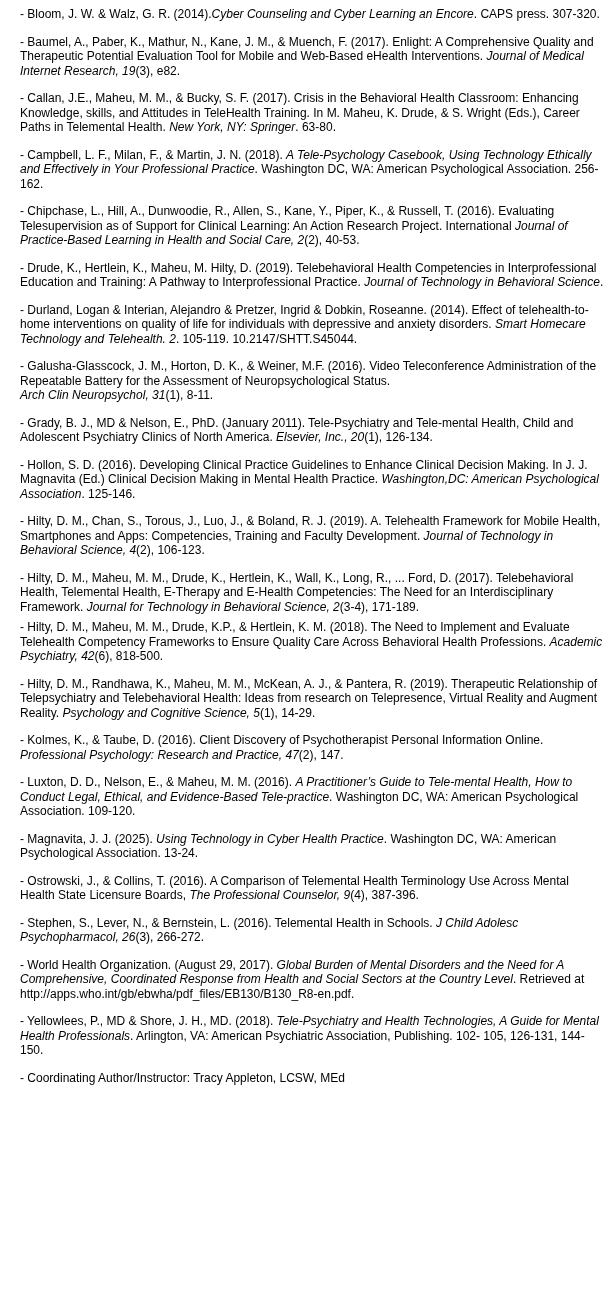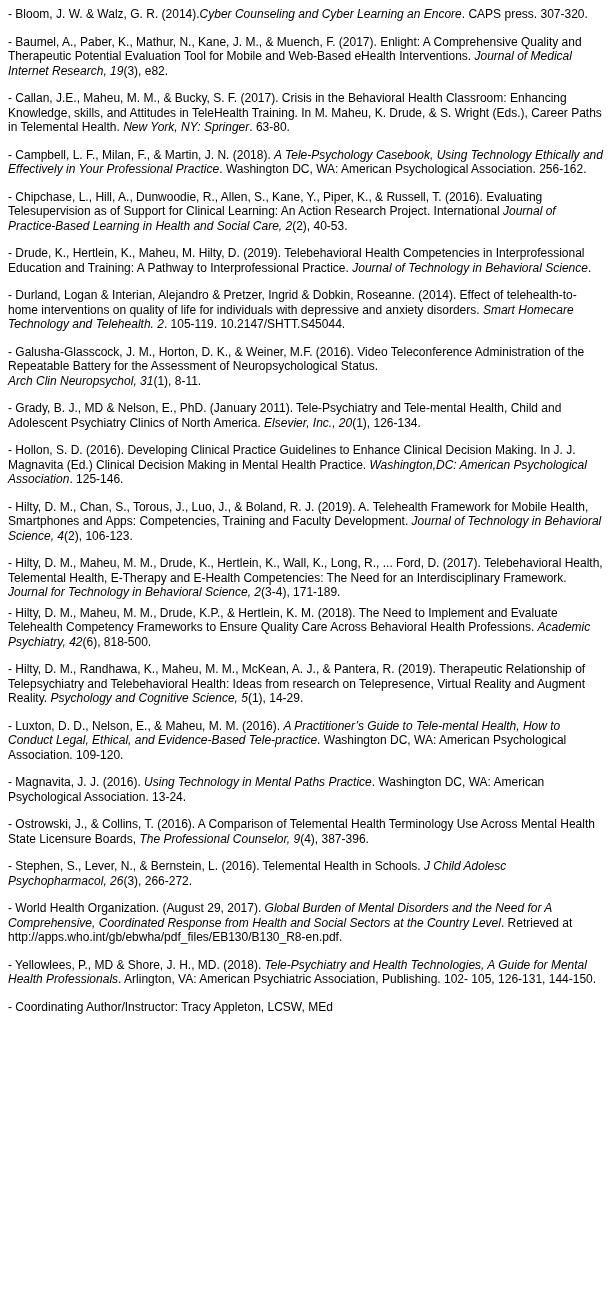--- a/index.html
+++ b/index.html
@@ -9,20 +9,21 @@
     background: #ffffff;
     color: #000000;
     font-family: "Liberation Sans", "DejaVu Sans", sans-serif;
     font-size: 12px;
     line-height: 14.5px;
     box-sizing: border-box;
     overflow: hidden;
   }
   .page {
     padding: 7px 8px 0 8px;
+    margin-left: 12px;
   }
   p.reference {
     margin: 0 0 13px 0;
     text-align: left;
     word-spacing: 0;
   }
   p.reference.tight {
     margin-bottom: 6px;
   }
   .it { font-style: italic; }
@@ -39,21 +40,22 @@
       <p class="reference"><span>- Chipchase, L., Hill, A., Dunwoodie, R., Allen, S., Kane, Y., Piper, K., &amp; Russell, T. (2016). Evaluating Telesupervision as of Support for Clinical Learning: An Action Research Project. International </span><span class="it">Journal of Practice-Based Learning in Health and Social Care, 2</span><span>(2), 40-53.</span></p>
       <p class="reference"><span>- Drude, K., Hertlein, K., Maheu, M. Hilty, D. (2019). Telebehavioral Health Competencies in Interprofessional Education and Training: A Pathway to Interprofessional Practice. </span><span class="it">Journal of Technology in Behavioral Science</span><span>.</span></p>
       <p class="reference"><span>- Durland, Logan &amp; Interian, Alejandro &amp; Pretzer, Ingrid &amp; Dobkin, Roseanne. (2014). Effect of telehealth-to-home interventions on quality of life for individuals with depressive and anxiety disorders. </span><span class="it">Smart Homecare Technology and Telehealth. 2</span><span>. 105-119. 10.2147/SHTT.S45044.</span></p>
       <p class="reference"><span>- Galusha-Glasscock, J. M., Horton, D. K., &amp; Weiner, M.F. (2016). Video Teleconference Administration of the Repeatable Battery for the Assessment of Neuropsychological Status.</span><br><span class="it">Arch Clin Neuropsychol, 31</span><span>(1), 8-11.</span></p>
       <p class="reference"><span>- Grady, B. J., MD &amp; Nelson, E., PhD. (January 2011). Tele-Psychiatry and Tele-mental Health, Child and Adolescent Psychiatry Clinics of North America. </span><span class="it">Elsevier, Inc., 20</span><span>(1), 126-134.</span></p>
       <p class="reference"><span>- Hollon, S. D. (2016). Developing Clinical Practice Guidelines to Enhance Clinical Decision Making. In J. J. Magnavita (Ed.) Clinical Decision Making in Mental Health Practice. </span><span class="it">Washington,DC: American Psychological Association</span><span>. 125-146.</span></p>
       <p class="reference"><span>- Hilty, D. M., Chan, S., Torous, J., Luo, J., &amp; Boland, R. J. (2019). A. Telehealth Framework for Mobile Health, Smartphones and Apps: Competencies, Training and Faculty Development. </span><span class="it">Journal of Technology in Behavioral Science, 4</span><span>(2), 106-123.</span></p>
       <p class="reference tight"><span>- Hilty, D. M., Maheu, M. M., Drude, K., Hertlein, K., Wall, K., Long, R., ... Ford, D. (2017). Telebehavioral Health, Telemental Health, E-Therapy and E-Health Competencies: The Need for an Interdisciplinary Framework. </span><span class="it">Journal for Technology in Behavioral Science, 2</span><span>(3-4), 171-189.</span></p>
       <p class="reference"><span>- Hilty, D. M., Maheu, M. M., Drude, K.P., &amp; Hertlein, K. M. (2018). The Need to Implement and Evaluate Telehealth Competency Frameworks to Ensure Quality Care Across Behavioral Health Professions. </span><span class="it">Academic Psychiatry, 42</span><span>(6), 818-500.</span></p>
       <p class="reference"><span>- Hilty, D. M., Randhawa, K., Maheu, M. M., McKean, A. J., &amp; Pantera, R. (2019). Therapeutic Relationship of Telepsychiatry and Telebehavioral Health: Ideas from research on Telepresence, Virtual Reality and Augment Reality. </span><span class="it">Psychology and Cognitive Science, 5</span><span>(1), 14-29.</span></p>
+      <p class="reference"><span>- Kolmes, K., &amp; Taube, D. (2016). Client Discovery of Psychotherapist Personal Information Online. </span><span class="it">Professional Psychology: Research and Practice, 47</span><span>(2), 147.</span></p>
       <p class="reference"><span>- Luxton, D. D., Nelson, E., &amp; Maheu, M. M. (2016). </span><span class="it">A Practitioner’s Guide to Tele-mental Health, How to Conduct Legal, Ethical, and Evidence-Based Tele-practice</span><span>. Washington DC, WA: American Psychological Association. 109-120.</span></p>
-      <p class="reference"><span>- Magnavita, J. J. (2016). </span><span class="it">Using Technology in Mental Paths Practice</span><span>. Washington DC, WA: American Psychological Association. 13-24.</span></p>
+      <p class="reference"><span>- Magnavita, J. J. (2025). </span><span class="it">Using Technology in Cyber Health Practice</span><span>. Washington DC, WA: American Psychological Association. 13-24.</span></p>
       <p class="reference"><span>- Ostrowski, J., &amp; Collins, T. (2016). A Comparison of Telemental Health Terminology Use Across Mental Health State Licensure Boards, </span><span class="it">The Professional Counselor, 9</span><span>(4), 387-396.</span></p>
       <p class="reference"><span>- Stephen, S., Lever, N., &amp; Bernstein, L. (2016). Telemental Health in Schools. </span><span class="it">J Child Adolesc Psychopharmacol, 26</span><span>(3), 266-272.</span></p>
       <p class="reference"><span>- World Health Organization. (August 29, 2017). </span><span class="it">Global Burden of Mental Disorders and the Need for A Comprehensive, Coordinated Response from Health and Social Sectors at the Country Level</span><span>. Retrieved at http://apps.who.int/gb/ebwha/pdf_files/EB130/B130_R8-en.pdf.</span></p>
       <p class="reference"><span>- Yellowlees, P., MD &amp; Shore, J. H., MD. (2018). </span><span class="it">Tele-Psychiatry and Health Technologies, A Guide for Mental Health Professionals</span><span>. Arlington, VA: American Psychiatric Association, Publishing. 102- 105, 126-131, 144-150.</span></p>
       <p class="reference"><span>- Coordinating Author/Instructor: Tracy Appleton, LCSW, MEd</span></p>
     </div>
 </div>
 
 </body></html>

